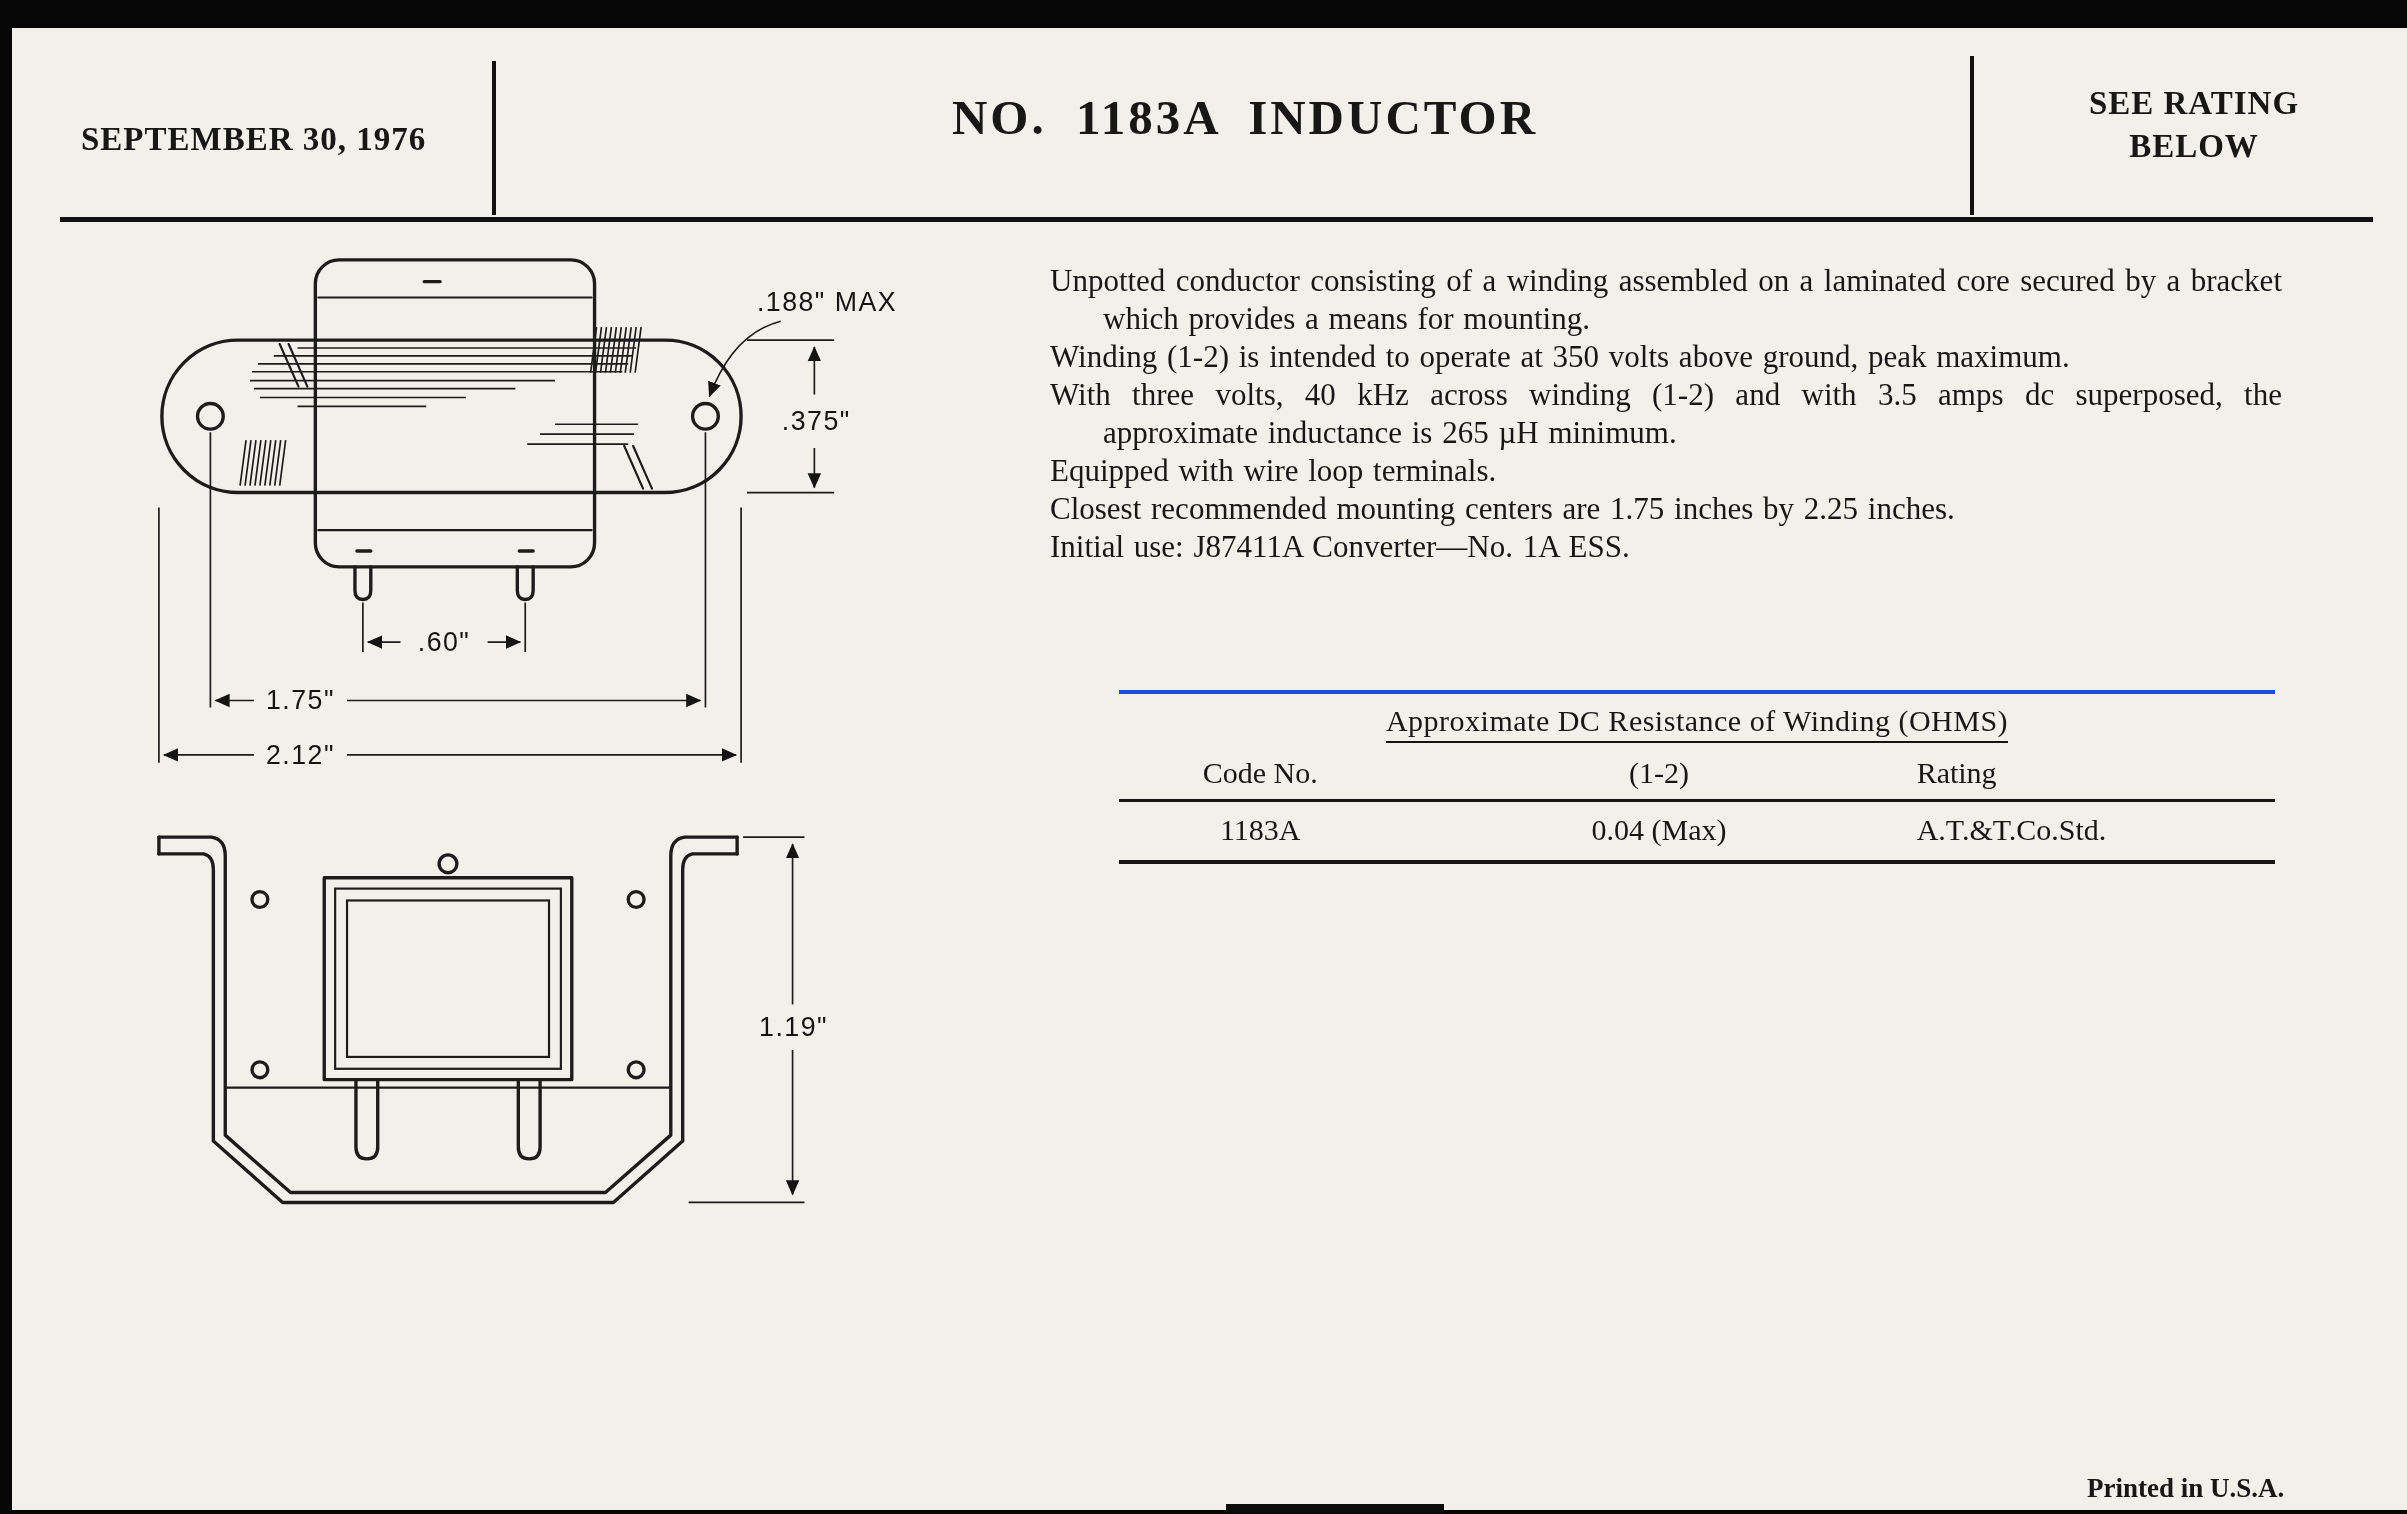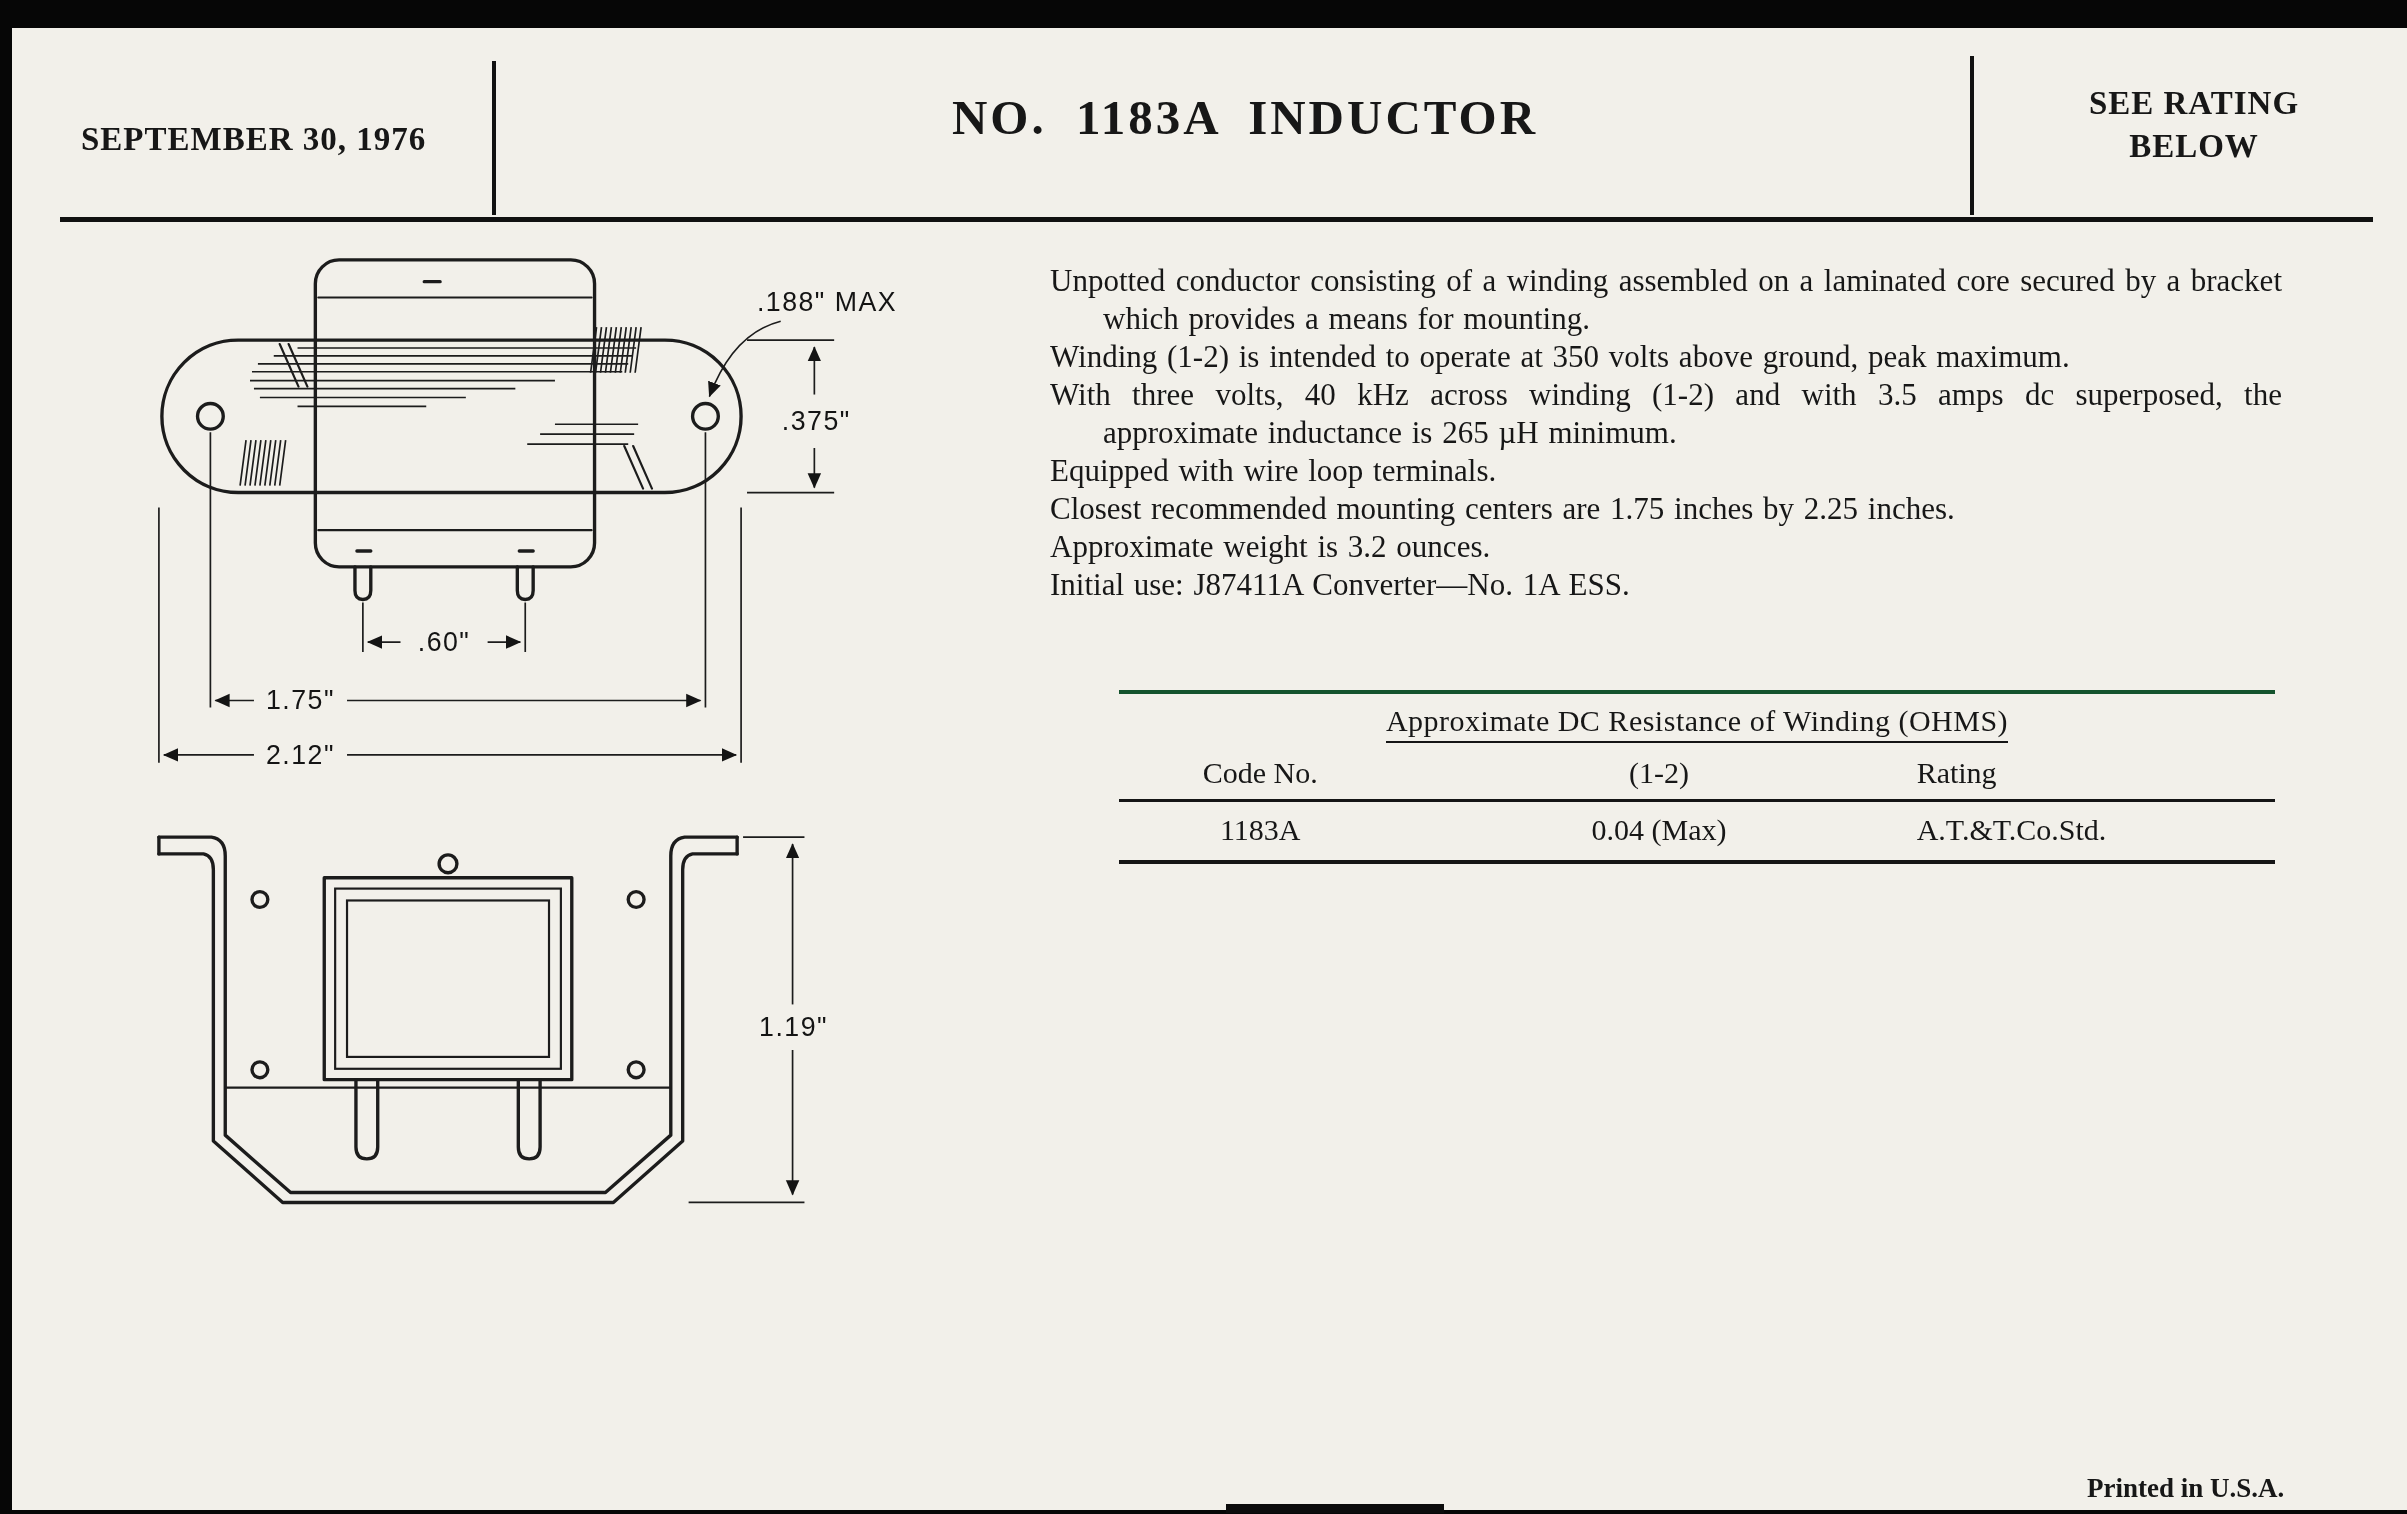--- a/index.html
+++ b/index.html
@@ -31,21 +31,21 @@
   .dim  { font-family:"Liberation Sans", sans-serif; font-size:27px; letter-spacing:1.5px; fill:#141414; }
 
   .specs { left:1038px; top:234px; width:1232px; }
   .specs p {
     margin:0; font-size:31px; line-height:38px;
     text-align:justify; word-spacing:2px;
     padding-left:53px; text-indent:-53px;
   }
 
   .tbl { left:1107px; top:662px; width:1156px;
-    border-top:4px solid #14532d; border-bottom:4px solid #151515;
+    border-top:4px solid #1d4ed8; border-bottom:4px solid #151515;
     font-size:30px; }
   .tbl-title { text-align:center; padding:10px 0 4px; }
   .tbl-title span { display:inline-block; border-bottom:2.5px solid #151515; padding-bottom:3px; letter-spacing:0.5px; }
   .trow { display:flex;gap:35px; }
   .thead { padding:9px 0; border-bottom:3px solid #151515; }
   .tdata { padding:11px 0 13px; }
   .c0 { width:26%; text-align:center; }
   .c1 { width:41%; text-align:center; }
   .c2 { width:33%; text-align:left; }
 
@@ -135,21 +135,20 @@
       <text class="dim" text-anchor="middle" x="801" y="1046">1.19"</text>
     </g>
   </svg>
 
   <div class="abs specs">
     <p>Unpotted conductor consisting of a winding assembled on a laminated core secured by a bracket which provides a means for mounting.</p>
     <p>Winding (1-2) is intended to operate at 350 volts above ground, peak maximum.</p>
     <p>With three volts, 40 kHz across winding (1-2) and with 3.5 amps dc superposed, the approximate inductance is 265 µH minimum.</p>
     <p>Equipped with wire loop terminals.</p>
     <p>Closest recommended mounting centers are 1.75 inches by 2.25 inches.</p>
-    <p>Approximate weight is 3.2 ounces.</p>
     <p>Initial use:  J87411A Converter—No. 1A ESS.</p>
   </div>
 
   <div class="abs tbl">
     <div class="tbl-title">
       <span>Approximate DC Resistance of Winding (OHMS)</span>
     </div>
     <div class="trow thead">
       <div class="c0">Code No.</div>
       <div class="c1">(1-2)</div>

